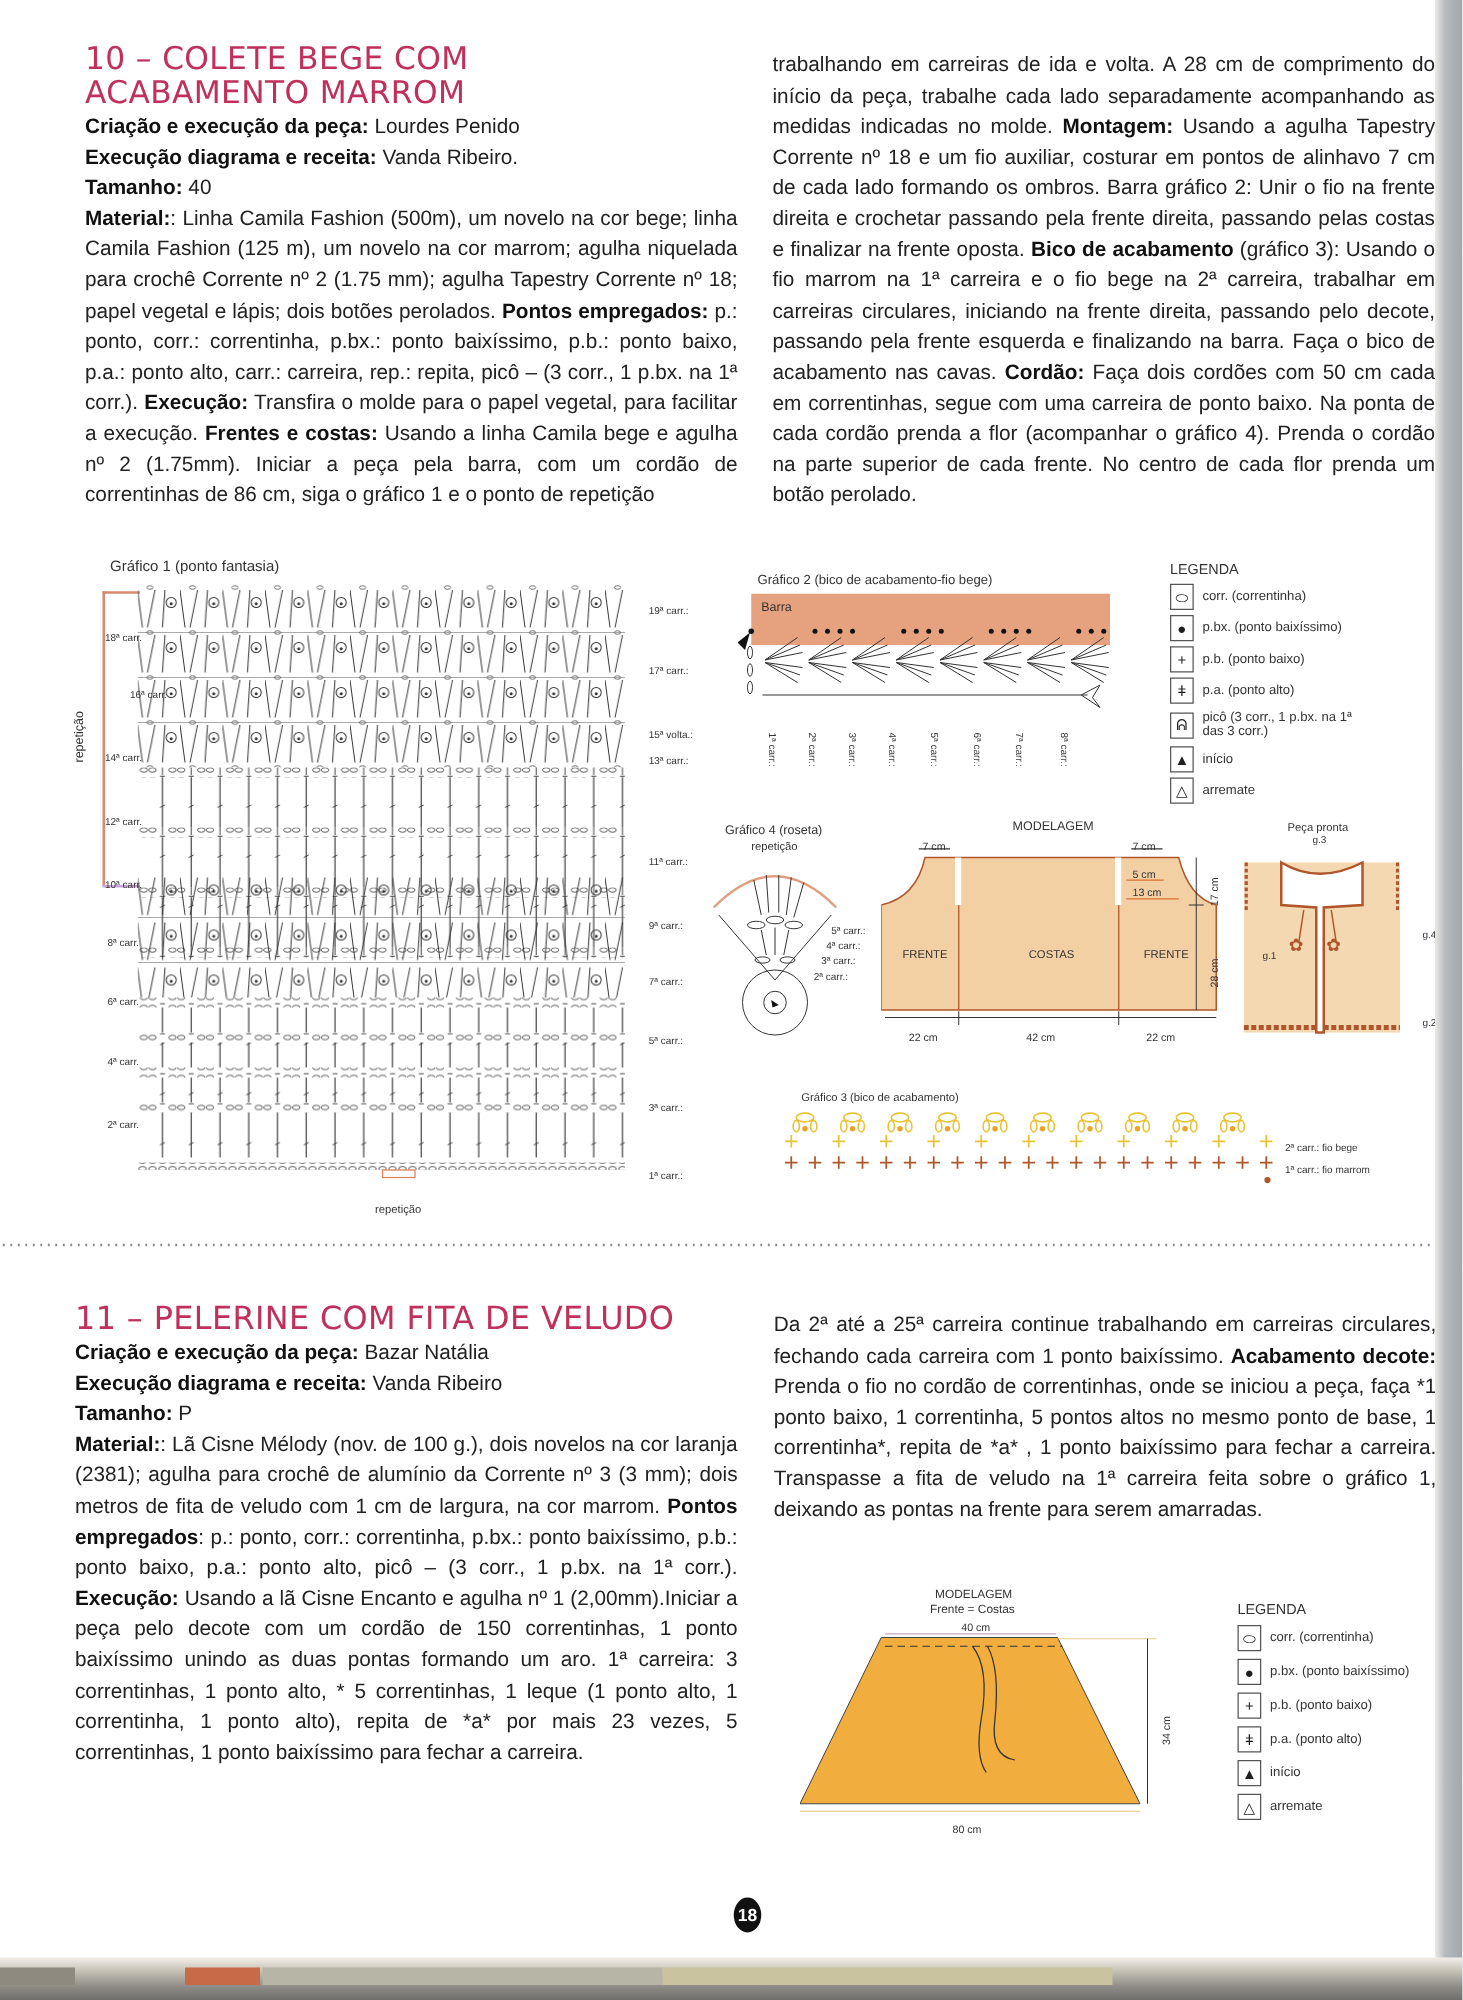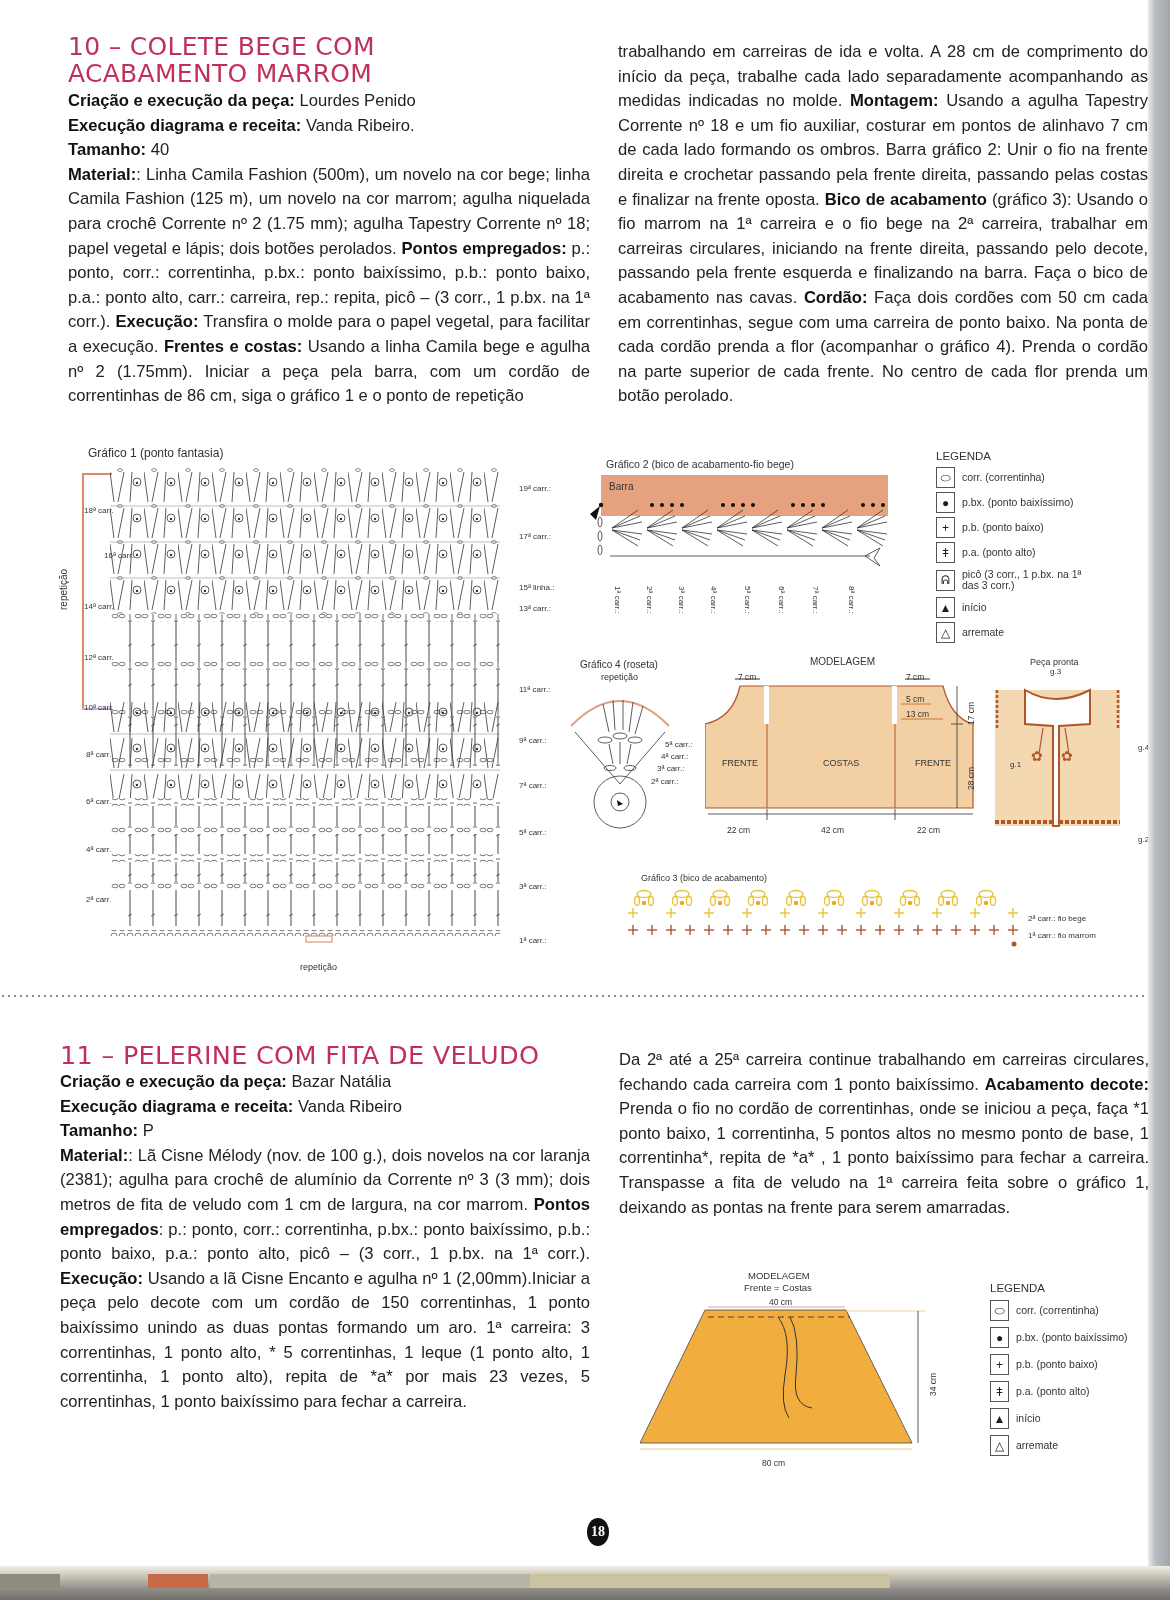--- a/index.html
+++ b/index.html
@@ -51,21 +51,21 @@
   .legend .box {
     width: 19px; height: 21px; border: 1px solid #555; background: #fff;
     display: flex; align-items: center; justify-content: center;
     font-size: 12px; margin-right: 7px; flex: none;
   }
   .legend .lbl { font-size: 10.5px; line-height: 11px; color: #333; }
   .legend .head { font-size: 11.5px; color: #333; margin-bottom: 3px; }
   .pagenum {
     position: absolute; left: 587px; top: 1518px; width: 22px; height: 28px;
     border-radius: 50%; background: #111; color: #fff;
-    font-family: Liberation Serif, serif; font-weight: bold; font-size: 14px;
+    font-family: Liberation Sans, sans-serif; font-weight: bold; font-size: 14px;
     display: flex; align-items: center; justify-content: center;
   }
 </style>
 </head>
 <body>
 
 <div class="page">
 
   <div class="col" style="left:68px; top:33px; width:522px;">
     <div class="title">
@@ -199,21 +199,21 @@
     <div class="tiny" style="left:84px; top:602px;">14ª carr.</div>
     <div class="tiny" style="left:84px; top:653px;">12ª carr.</div>
     <div class="tiny" style="left:84px; top:703px;">10ª carr.</div>
     <div class="tiny" style="left:86px; top:750px;">8ª carr.</div>
     <div class="tiny" style="left:86px; top:797px;">6ª carr.</div>
     <div class="tiny" style="left:86px; top:845px;">4ª carr.</div>
     <div class="tiny" style="left:86px; top:895px;">2ª carr.</div>
 
     <div class="tiny" style="left:519px; top:484px;">19ª carr.:</div>
     <div class="tiny" style="left:519px; top:532px;">17ª carr.:</div>
-    <div class="tiny" style="left:519px; top:583px;">15ª linha.:</div>
+    <div class="tiny" style="left:519px; top:583px;">15ª volta.:</div>
     <div class="tiny" style="left:519px; top:604px;">13ª carr.:</div>
     <div class="tiny" style="left:519px; top:685px;">11ª carr.:</div>
     <div class="tiny" style="left:519px; top:736px;">9ª carr.:</div>
     <div class="tiny" style="left:519px; top:781px;">7ª carr.:</div>
     <div class="tiny" style="left:519px; top:828px;">5ª carr.:</div>
     <div class="tiny" style="left:519px; top:882px;">3ª carr.:</div>
     <div class="tiny" style="left:519px; top:936px;">1ª carr.:</div>
     <div class="cap" style="left:300px; top:962px; font-size:9px;">repetição</div>
   </div>
 
@@ -383,21 +383,21 @@
       <line x1="123" y1="2" x2="123" y2="40" stroke="#b0562b" stroke-width="2.5" stroke-dasharray="3 2"></line>
       <line x1="0" y1="134" x2="58" y2="134" stroke="#b0562b" stroke-width="4" stroke-dasharray="4 2"></line>
       <line x1="64" y1="134" x2="125" y2="134" stroke="#b0562b" stroke-width="4" stroke-dasharray="4 2"></line>
       <path d="M48 40 L44 66" stroke="#b0562b" stroke-width="1.2" fill="none"></path>
       <path d="M70 40 L74 66" stroke="#b0562b" stroke-width="1.2" fill="none"></path>
       <text x="36" y="73" font-size="14" fill="#b0562b">✿</text>
       <text x="66" y="73" font-size="14" fill="#b0562b">✿</text>
     </svg>
     <div class="tiny" style="left:1010px; top:760px;">g.1</div>
     <div class="tiny" style="left:1138px; top:743px;">g.4</div>
-    <div class="tiny" style="left:1138px; top:814px;margin-top:21px;">g.2</div>
+    <div class="tiny" style="left:1138px; top:814px;">g.2</div>
   </div>
 
   <div>
     <div class="tiny" style="left:641px; top:873px; font-size:9px;">Gráfico 3 (bico de acabamento)</div>
     <svg style="position:absolute; left:628px; top:888px;" width="400" height="66" viewBox="0 0 400 66">
       <defs>
         <g id="picot">
           <ellipse cx="12" cy="6" rx="7" ry="3.5" fill="none" stroke="#e9c335" stroke-width="1.3"></ellipse>
           <ellipse cx="5" cy="13" rx="2.5" ry="4.5" fill="none" stroke="#e9c335" stroke-width="1.3"></ellipse>
           <ellipse cx="19" cy="13" rx="2.5" ry="4.5" fill="none" stroke="#e9c335" stroke-width="1.3"></ellipse>

